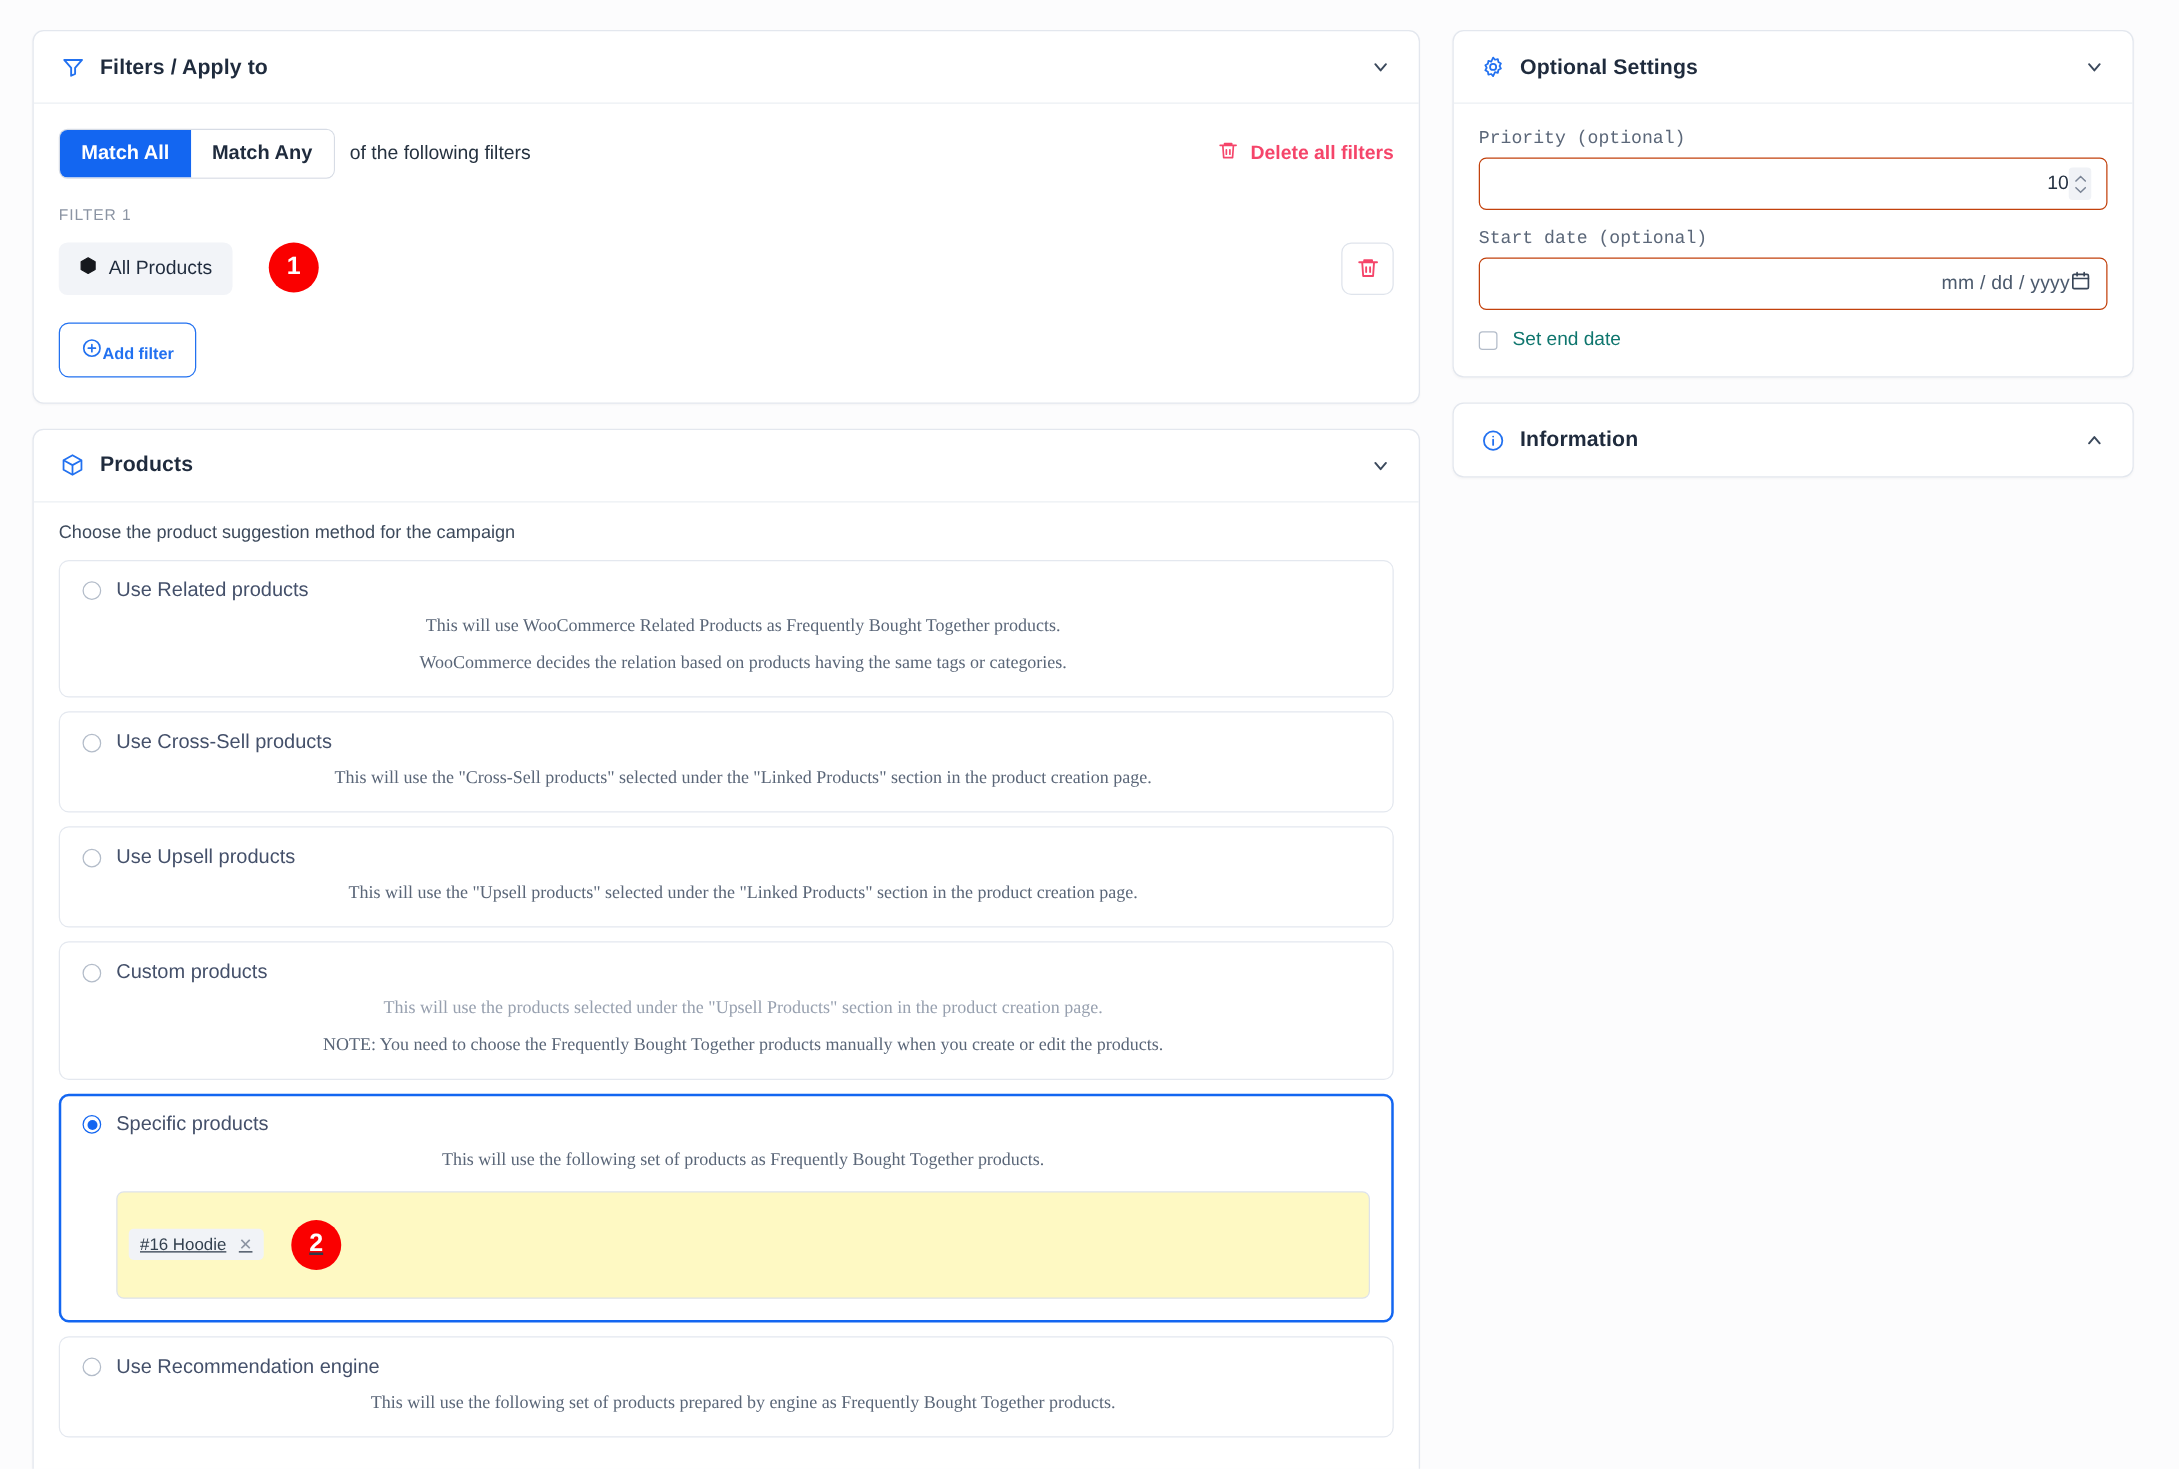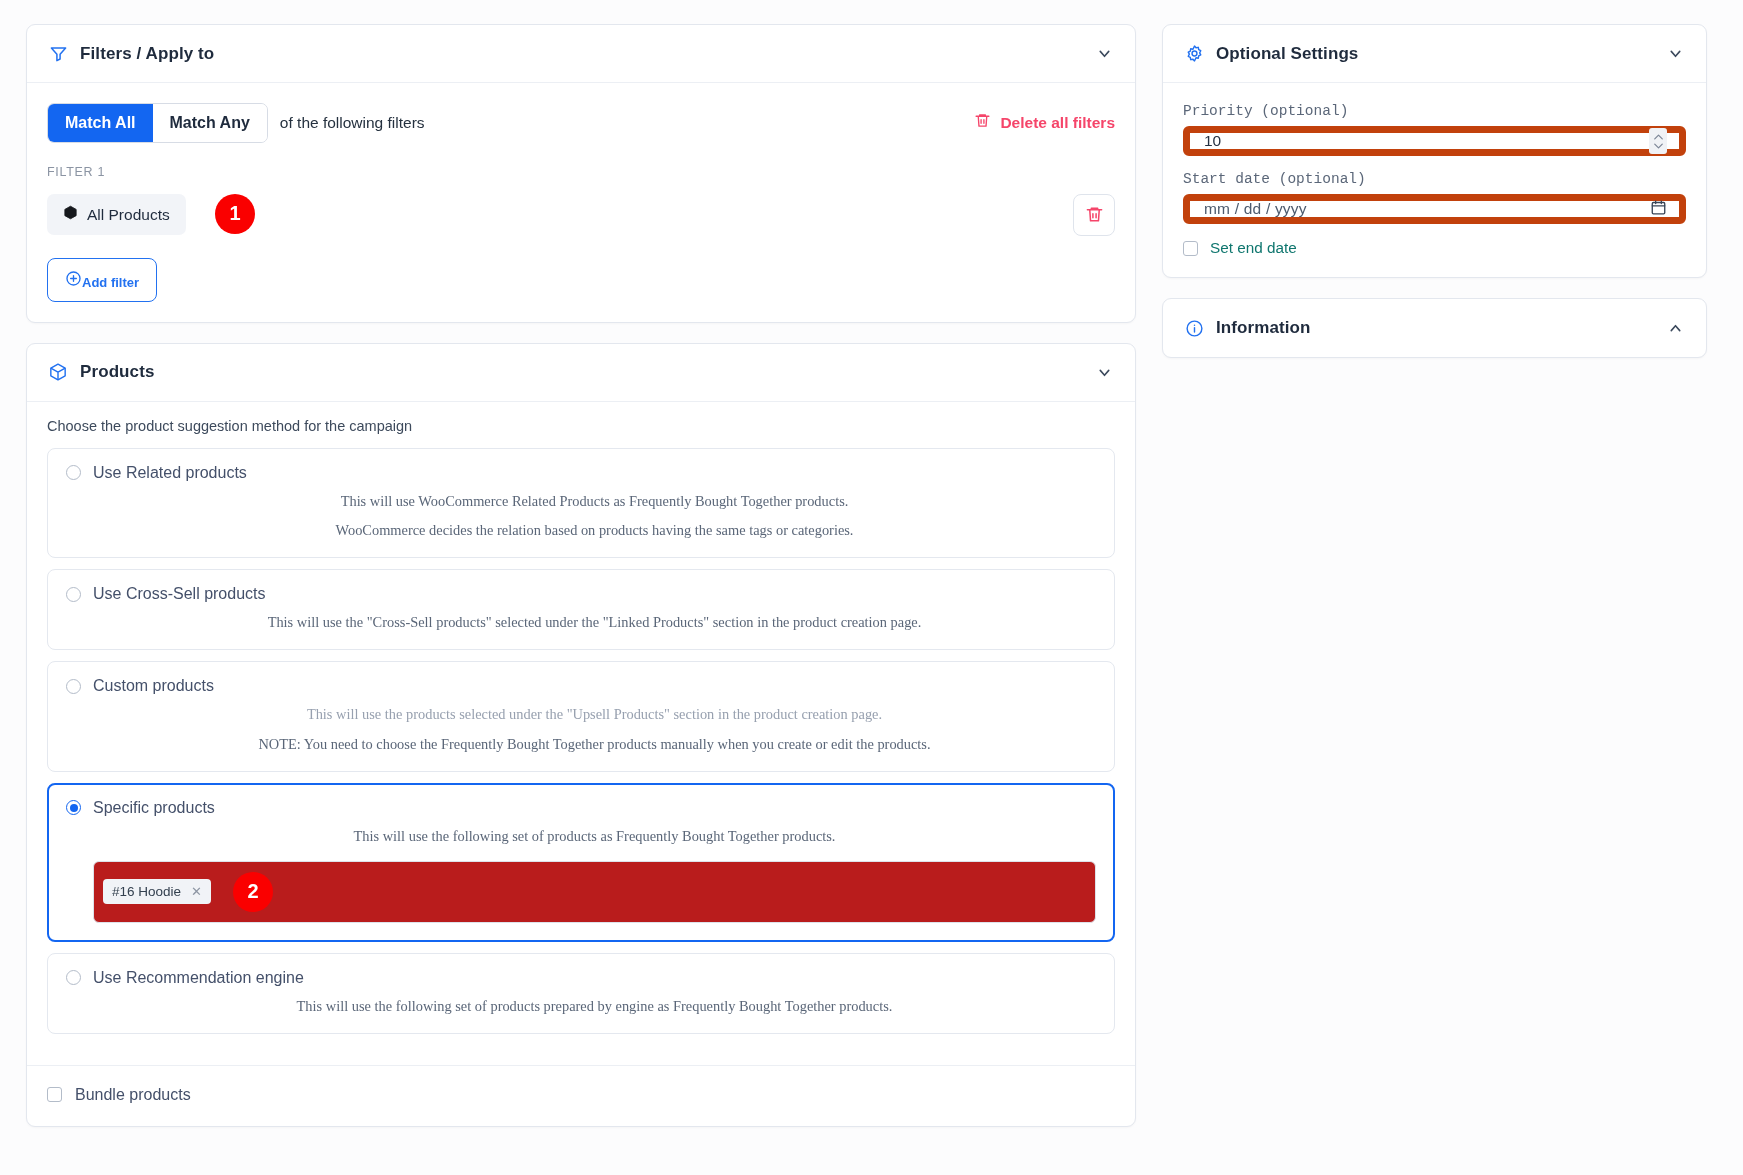--- a/index.html
+++ b/index.html
@@ -221,22 +221,23 @@
   }
   .opt-desc.dim { color: #97a0af; }
 
   .tag-input {
     margin: 14px 0 2px 27px;
     border: 1px solid #dde2ea;
     border-radius: 6px;
     min-height: 38px;
     display: flex;
     align-items: center;
-    padding: 10px 9px;
-    background: #b91c1c;
+    padding: 22px 9px;
+    background: #fef9c3;
+    text-decoration: underline;
   }
   .tag {
     display: inline-flex;
     align-items: center;
     gap: 10px;
     background: #f1f3f7;
     border-radius: 4px;
     padding: 5px 9px;
     font-size: 13.5px;
     color: #33404f;
@@ -266,31 +267,32 @@
 
   
   .field-label {
     font-size: 14.5px;
     color: #5b6779;
     margin-bottom: 7px;
     font-family: Liberation Mono, monospace;
   }
   .input {
     width: 100%;
-    height: 30px;
-    border: 7px solid #c2410c;
+    height: 42px;
+    border: 1px solid #c2410c;
     border-radius: 6px;
     display: flex;
     align-items: center;
     padding: 0 12px 0 14px;
     font-size: 15.5px;
     color: #253142;
     background: #fff;
     margin-bottom: 15px;
     cursor: text;
+    text-align: right;
   }
   .input .val { flex: 1; }
   .input .ph { flex: 1; color: #4c5a6d; letter-spacing: .2px; }
   .spinner {
     width: 18px; height: 26px;
     background: #f0f2f6;
     border-radius: 3px;
     display: flex; flex-direction: column;
     align-items: center; justify-content: center;
     gap: 3px;
@@ -406,20 +408,27 @@
         </div>
 
         <div class="opt">
           <div class="opt-head">
             <span class="radio"></span>
             <span class="opt-title">Use Cross-Sell products</span>
           </div>
           <div class="opt-desc">This will use the "Cross-Sell products" selected under the "Linked Products" section in the product creation page.</div>
         </div>
 
+        <div class="opt">
+          <div class="opt-head">
+            <span class="radio"></span>
+            <span class="opt-title">Use Upsell products</span>
+          </div>
+          <div class="opt-desc">This will use the "Upsell products" selected under the "Linked Products" section in the product creation page.</div>
+        </div>
 
         <div class="opt">
           <div class="opt-head">
             <span class="radio"></span>
             <span class="opt-title">Custom products</span>
           </div>
           <div class="opt-desc dim">This will use the products selected under the "Upsell Products" section in the product creation page.</div>
           <div class="opt-desc">NOTE: You need to choose the Frequently Bought Together products manually when you create or edit the products.</div>
         </div>
 

